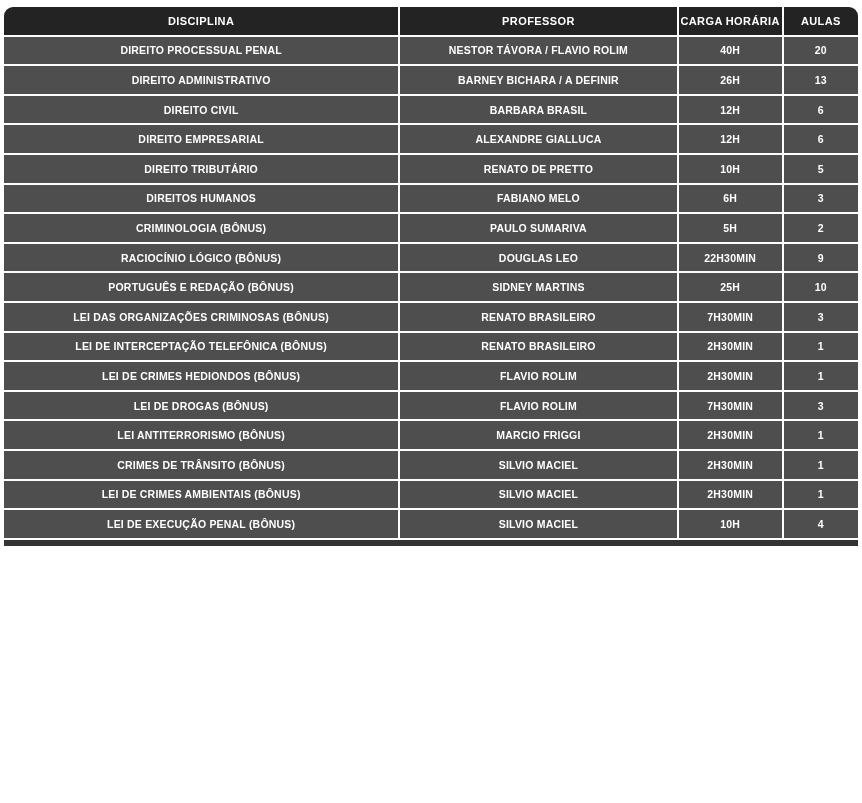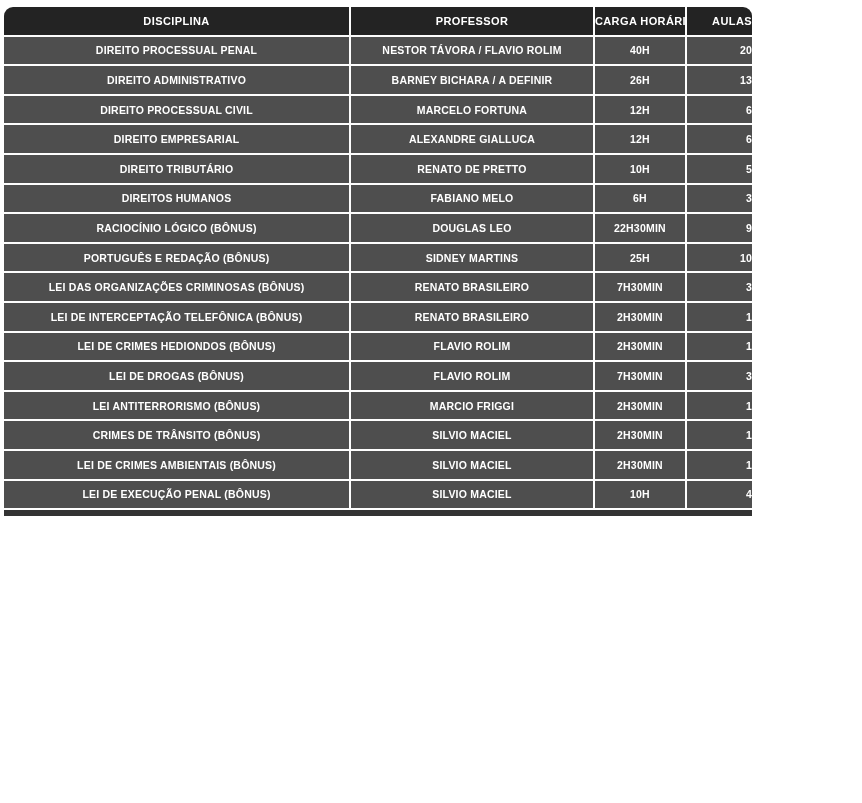--- a/index.html
+++ b/index.html
@@ -13,21 +13,21 @@
   * { margin: 0; padding: 0; box-sizing: border-box; }
   html, body {
     width: 862px; height: 803px;
     background: var(--page-bg);
     overflow: hidden;
     font-family: "Liberation Sans", "DejaVu Sans", sans-serif;
   }
   .table-wrap {
     position: absolute;
     left: 4px; top: 7px;
-    width: 748px;
+    width: 854px;
   }
   .table-clip {
     border-radius: 9px 9px 0 0;
     overflow: hidden;
   }
   table.schedule {
     width: 100%;
     border-collapse: separate;
     border-spacing: 0;
     table-layout: fixed;
@@ -37,21 +37,21 @@
     vertical-align: middle;
     text-align: center;
     color: var(--text);
     font-weight: bold;
     text-transform: uppercase;
     white-space: nowrap;
     overflow: hidden;
     border-bottom: 2px solid var(--sep);
     border-right: 2px solid var(--sep);
   }
-  table.schedule th:last-child, table.schedule td:last-child { border-right: none; text-align: right; }
+  table.schedule th:last-child, table.schedule td:last-child { border-right: none; }
   table.schedule th {
     background: var(--header-bg);
     font-size: 11px;
     letter-spacing: 0.4px;
   }
   table.schedule td {
     background: var(--row-bg);
     font-size: 10.5px;
     letter-spacing: 0.2px;
   }
@@ -91,42 +91,48 @@
             <td>40H</td>
             <td>20</td>
           </tr>
           <tr>
             <td>DIREITO ADMINISTRATIVO</td>
             <td>BARNEY BICHARA / A DEFINIR</td>
             <td>26H</td>
             <td>13</td>
           </tr>
           <tr>
-            <td>DIREITO PROCESSUAL CIVIL</td>
-            <td>MARCELO FORTUNA</td>
+            <td>DIREITO CIVIL</td>
+            <td>BARBARA BRASIL</td>
             <td>12H</td>
             <td>6</td>
           </tr>
           <tr>
             <td>DIREITO EMPRESARIAL</td>
             <td>ALEXANDRE GIALLUCA</td>
             <td>12H</td>
             <td>6</td>
           </tr>
           <tr>
             <td>DIREITO TRIBUTÁRIO</td>
             <td>RENATO DE PRETTO</td>
             <td>10H</td>
             <td>5</td>
           </tr>
           <tr>
             <td>DIREITOS HUMANOS</td>
             <td>FABIANO MELO</td>
             <td>6H</td>
             <td>3</td>
+          </tr>
+          <tr>
+            <td>CRIMINOLOGIA (BÔNUS)</td>
+            <td>PAULO SUMARIVA</td>
+            <td>5H</td>
+            <td>2</td>
           </tr>
           <tr>
             <td>RACIOCÍNIO LÓGICO (BÔNUS)</td>
             <td>DOUGLAS LEO</td>
             <td>22H30MIN</td>
             <td>9</td>
           </tr>
           <tr>
             <td>PORTUGUÊS E REDAÇÃO (BÔNUS)</td>
             <td>SIDNEY MARTINS</td>

